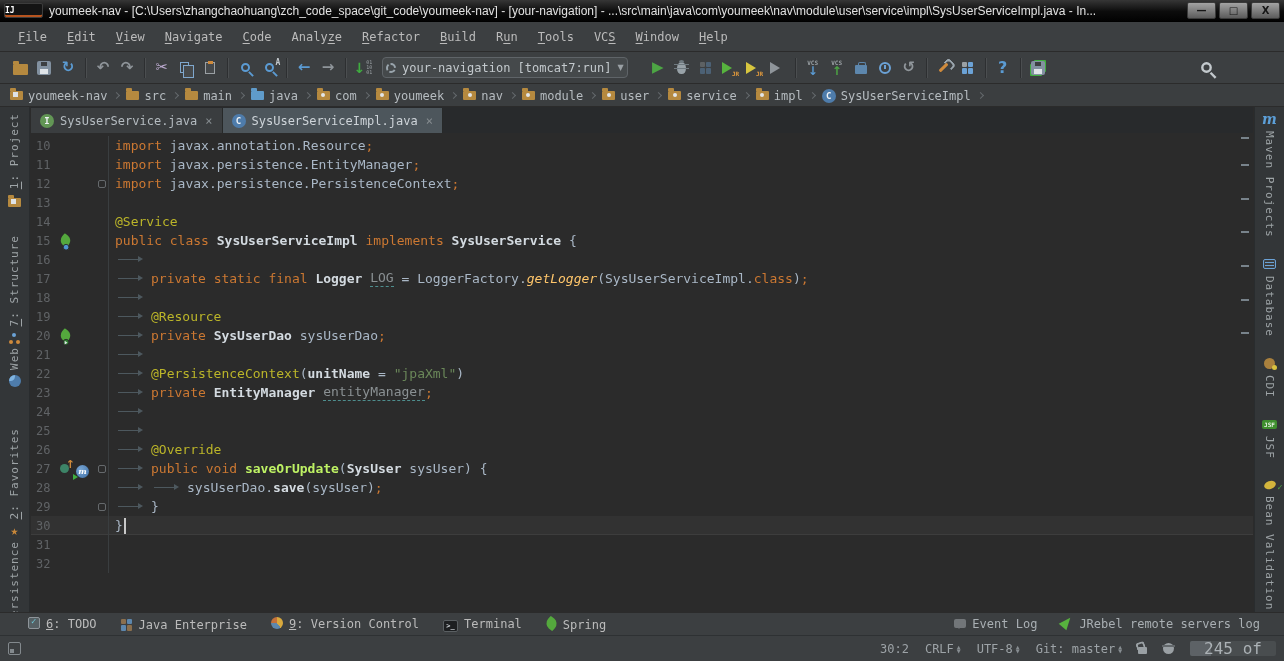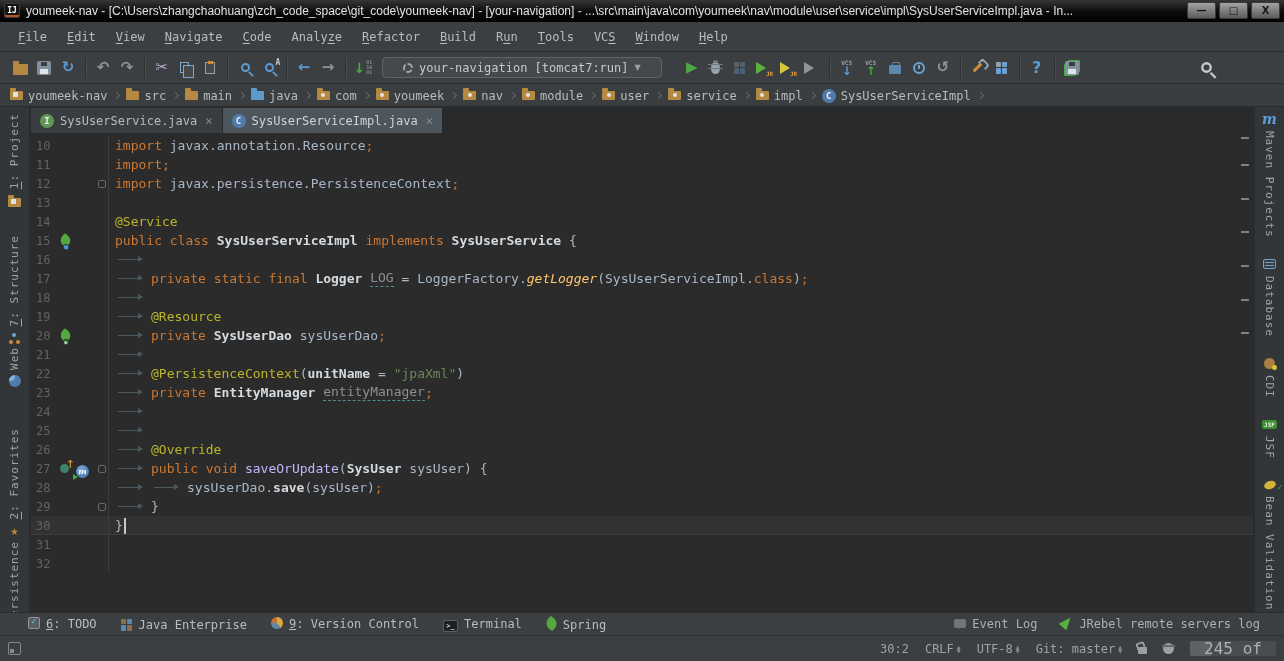--- a/index.html
+++ b/index.html
@@ -4,22 +4,22 @@
 <style>
   html,body{margin:0;padding:0;background:#1a1a1a}
   *{box-sizing:border-box}
   #app{position:relative;width:1284px;height:661px;background:#2b2b2b;overflow:hidden;
        font-family:"DejaVu Sans Mono",monospace;user-select:none;outline:1px solid #000}
   i,b{font-style:normal;font-weight:normal}
 
   
   .titlebar{position:absolute;top:0;left:0;right:0;height:22px;display:flex;align-items:center;gap:6px;
             padding-left:4px;background:linear-gradient(#363636,#0c0c0c 55%,#020202);border-bottom:1px solid #000}
-  .logo{flex:none;width:16px;height:15px;background:#141414;border:1px solid #3c3c3c;border-radius:2px;
-        color:#fff;font:bold 8px/14px "DejaVu Sans Mono",monospace;text-align:center;box-shadow:inset 0 -2px 0 #b7541f}
+  .logo{flex:none;width:39px;height:15px;background:#141414;border:1px solid #3c3c3c;border-radius:2px;
+        color:#fff;font:bold 8px/14px "DejaVu Sans Mono",monospace;text-align:left;box-shadow:inset 0 -2px 0 #b7541f}
   .title-text{flex:1;color:#e2e2e2;font:12px "Liberation Sans",sans-serif;white-space:nowrap;overflow:hidden;text-overflow:ellipsis}
   .winbtns{flex:none;display:flex;gap:3px;margin-right:4px}
   .winbtn{width:29px;height:17px;background:linear-gradient(#a3a3a3,#5c5c5c);border:1px solid #3a3a3a;border-radius:2px;
           color:#161616;font:bold 10px/15px "DejaVu Sans",sans-serif;text-align:center;cursor:default}
 
   
   .menubar{position:absolute;top:22px;left:0;right:0;height:30px;background:#3c3f41;border-bottom:1px solid #2b2b2b;
            display:flex;align-items:center;padding-left:8px}
   .menu-item{color:#bbbbbb;font-size:12px;line-height:30px;padding:0 10px;cursor:default}
   .menu-item u{text-underline-offset:2px}
@@ -64,21 +64,21 @@
   .vcsi .cap{font:bold 6px/6px "DejaVu Sans Mono",monospace;color:#9aa0a4}
   .vcsi .ar{font:bold 12px/10px "DejaVu Sans",sans-serif}
   .briefi{width:12px;height:9px;background:#5d87ad;border-radius:1px;position:relative;display:inline-block;margin-top:3px}
   .briefi::before{content:"";position:absolute;top:-3px;left:3px;width:6px;height:3px;border:1px solid #5d87ad;border-bottom:none;border-radius:2px 2px 0 0}
   .clocki{width:12px;height:12px;border:2px solid #6ba2d6;border-radius:50%;position:relative;display:inline-block}
   .clocki::after{content:"";position:absolute;left:3px;top:1px;width:2px;height:4px;background:#6ba2d6}
   .updl{display:inline-flex;align-items:center;gap:1px}
   .updl .ar{color:#3fae3f;font:bold 14px/12px "DejaVu Sans",sans-serif}
   .updl .bits{display:inline-flex;flex-direction:column;font:5px/5px "DejaVu Sans Mono",monospace;color:#9aa0a4}
   .combo{height:21px;border:1px solid #5f6468;border-radius:4px;background:#45494b;display:flex;align-items:center;gap:6px;
-         padding:0 20px;margin:0 7px;color:#c3c9cd;font-size:12px;flex:none;white-space:nowrap}
+         padding:0 3px;margin:0 7px;color:#c3c9cd;font-size:12px;flex:none;white-space:nowrap}
   .combo .arr{font-size:8px;color:#9aa0a4;font-family:"DejaVu Sans",sans-serif}
   .tb-search{margin-left:auto;margin-right:66px}
 
   
   .crumbs{position:absolute;top:84px;left:0;right:0;height:23px;background:#3b3e40;border-bottom:1px solid #2b2b2b;
           display:flex;align-items:center;padding-left:10px}
   .crumb{display:flex;align-items:flex-end;gap:5px;color:#b6bcc0;font-size:12px;white-space:nowrap}
   .chev{width:5px;height:5px;border-top:1px solid #64696c;border-right:1px solid #64696c;transform:rotate(45deg);margin:0 7px;flex:none}
   .ffold{width:13px;height:9px;background:#b5893f;border-radius:1px;position:relative;display:inline-block;margin-top:3px;flex:none}
   .ffold::before{content:"";position:absolute;top:-3px;left:0;width:6px;height:3px;background:inherit;border-radius:1px 1px 0 0}
@@ -139,21 +139,21 @@
   .gic{flex:none;width:37px;display:flex;align-items:center;gap:1px;padding-left:2px}
   .gf{flex:none;width:13px;display:flex;justify-content:center}
   .fm{width:8px;height:8px;border:1px solid #65696c;border-radius:2px;background:#2b2b2b}
   .code{flex:1;align-self:stretch;display:flex;align-items:center;border-left:1px solid #3a3e40;padding-left:6px;
         font-size:13px;white-space:pre;color:#a9b7c6}
   .t-kw{color:#cc7832}
   .t-ann{color:#bbb529}
   .t-pl{color:#a9b7c6}
   .t-b{color:#d3dae0;font-weight:bold}
   .t-str{color:#6a8759}
-  .t-meth{color:#c4b5fd;font-weight:normal}
+  .t-meth{color:#bef264;font-weight:bold}
   .t-sm{color:#ffc66b;font-style:italic}
   .t-semi{color:#cc7832}
   .t-un{color:#8a9093;border-bottom:1px dashed #4e8e8e;padding-bottom:1px}
   .t-unf{color:#8a9093;border-bottom:1px dashed #4e8e8e;padding-bottom:1px}
   .t-tab{display:inline-block;width:36px;height:19px;position:relative;flex:none}
   .t-tab::before{content:"";position:absolute;left:3px;right:10px;top:9px;height:1px;background:#4d585e}
   .t-tab::after{content:"";position:absolute;right:5px;top:6px;border:3px solid transparent;border-left:5px solid #4d585e}
   .caret{display:inline-block;width:2px;height:16px;background:#c8c8c8;margin-left:1px}
   .smark{position:absolute;right:4px;width:8px;height:2px;background:#86939c;opacity:.85}
   .leafi{width:11px;height:11px;background:#54a83d;border-radius:1px 60% 1px 60%;transform:rotate(40deg);position:relative;display:inline-block;flex:none}
@@ -579,21 +579,21 @@
       <div class="row">
         <span class="ln">10</span>
         <span class="gic"></span>
         <span class="gf"></span>
         <span class="code"><span class="t-kw">import</span><span class="t-pl"> javax.annotation.Resource</span><span class="t-semi">;</span></span>
       </div>
       <div class="row">
         <span class="ln">11</span>
         <span class="gic"></span>
         <span class="gf"></span>
-        <span class="code"><span class="t-kw">import</span><span class="t-semi">;</span></span>
+        <span class="code"><span class="t-kw">import</span><span class="t-pl"> javax.persistence.EntityManager</span><span class="t-semi">;</span></span>
       </div>
       <div class="row">
         <span class="ln">12</span>
         <span class="gic"></span>
         <span class="gf">
           <span class="fm"></span>
         </span>
         <span class="code"><span class="t-kw">import</span><span class="t-pl"> javax.persistence.PersistenceContext</span><span class="t-semi">;</span></span>
       </div>
       <div class="row">

